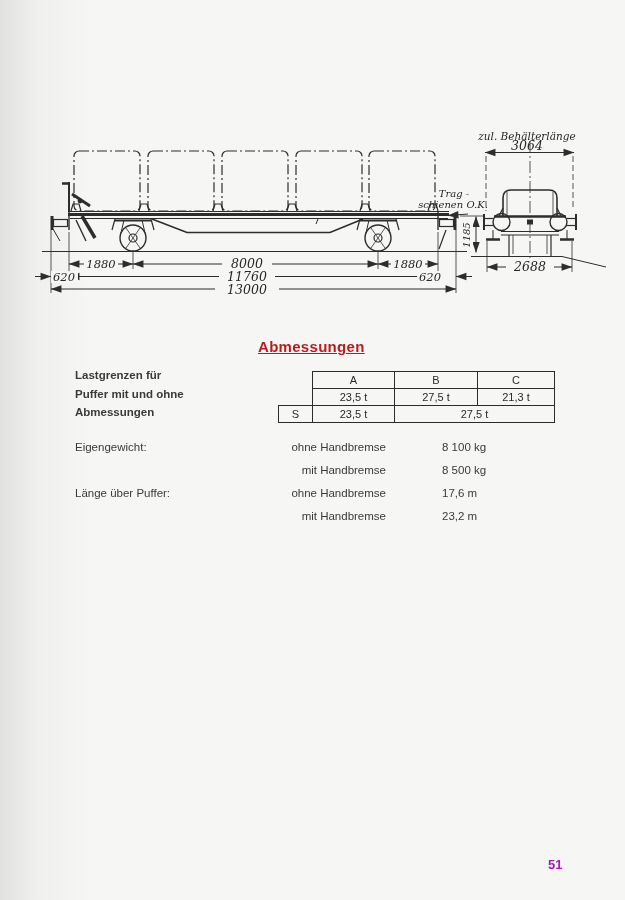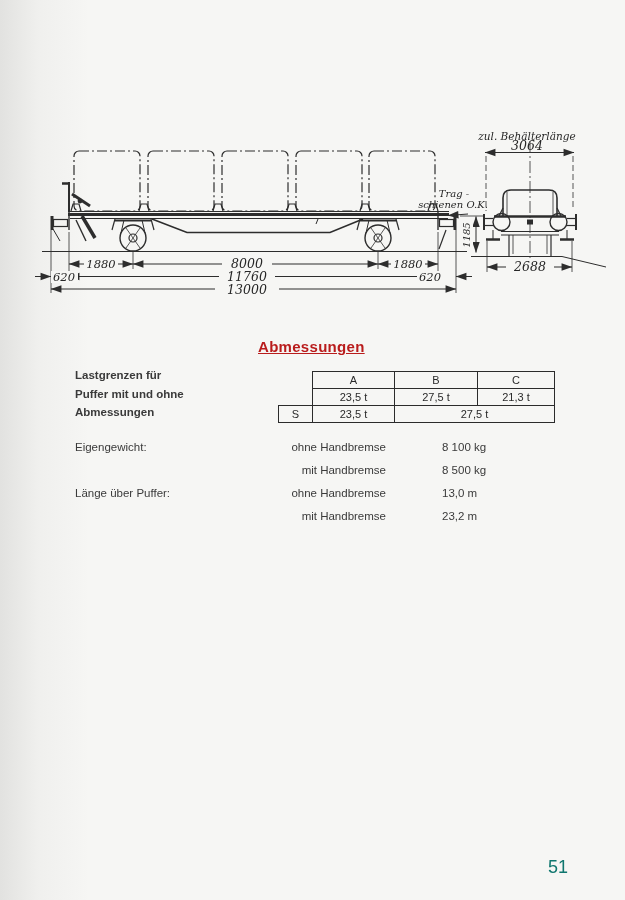--- a/index.html
+++ b/index.html
@@ -35,21 +35,21 @@
   table.lt{border-collapse:collapse;}
   table.lt td{
     box-sizing:border-box;height:17px;padding:0 2px;text-align:center;
     font-size:11px;color:#2a2a2a;border:1.6px solid #2b2b2b;
   }
   table.lt td.empty{border:none;}
   .spec-row{position:absolute;left:0;width:547px;height:14px;z-index:2;font-size:11.5px;color:#3a3a3a;}
   .spec-label{position:absolute;left:75px;}
   .spec-variant{position:absolute;left:224px;width:162px;text-align:right;}
   .spec-value{position:absolute;left:442px;}
-  .page-number{position:absolute;left:548px;top:857px;z-index:2;font-size:18px;color:#0f766e;}
+  .page-number{position:absolute;left:548px;top:857px;z-index:2;font-size:13px;color:#a21caf;font-weight:bold;}
 </style>
 </head>
 <body>
 
 <div class="page-shade"></div>
 
 <svg class="drawing" width="625" height="320" viewBox="0 0 625 320">
   <defs>
     <marker id="ar" viewBox="0 0 10 8" refX="9.6" refY="4" markerWidth="12" markerHeight="9" orient="auto-start-reverse">
       <path d="M0.3,0.7 L9.8,4 L0.3,7.3 Z" fill="#2d2d2d"></path>
@@ -279,20 +279,20 @@
   <div class="spec-variant">ohne Handbremse</div>
   <div class="spec-value">8 100 kg</div>
 </div>
 <div class="spec-row" style="top:464px">
   <div class="spec-variant">mit Handbremse</div>
   <div class="spec-value">8 500 kg</div>
 </div>
 <div class="spec-row" style="top:487px">
   <div class="spec-label">Länge über Puffer:</div>
   <div class="spec-variant">ohne Handbremse</div>
-  <div class="spec-value">13,0 m</div>
+  <div class="spec-value">17,6 m</div>
 </div>
 <div class="spec-row" style="top:510px">
   <div class="spec-variant">mit Handbremse</div>
   <div class="spec-value">23,2 m</div>
 </div>
 
 <div class="page-number">51</div>
 
 </body></html>

